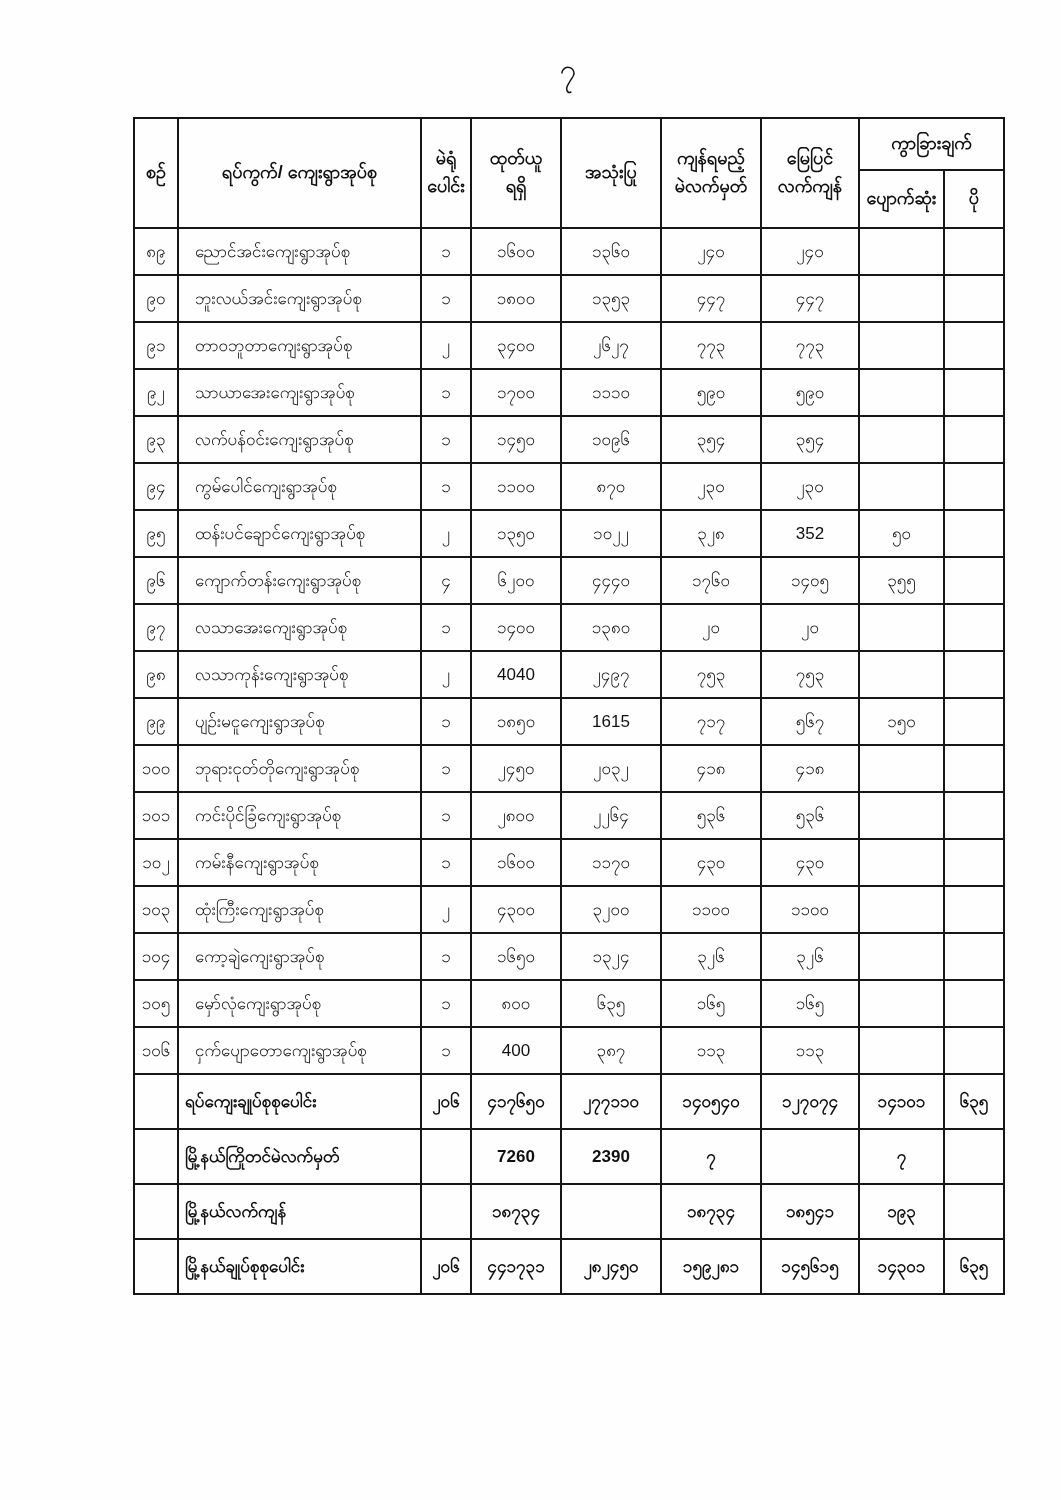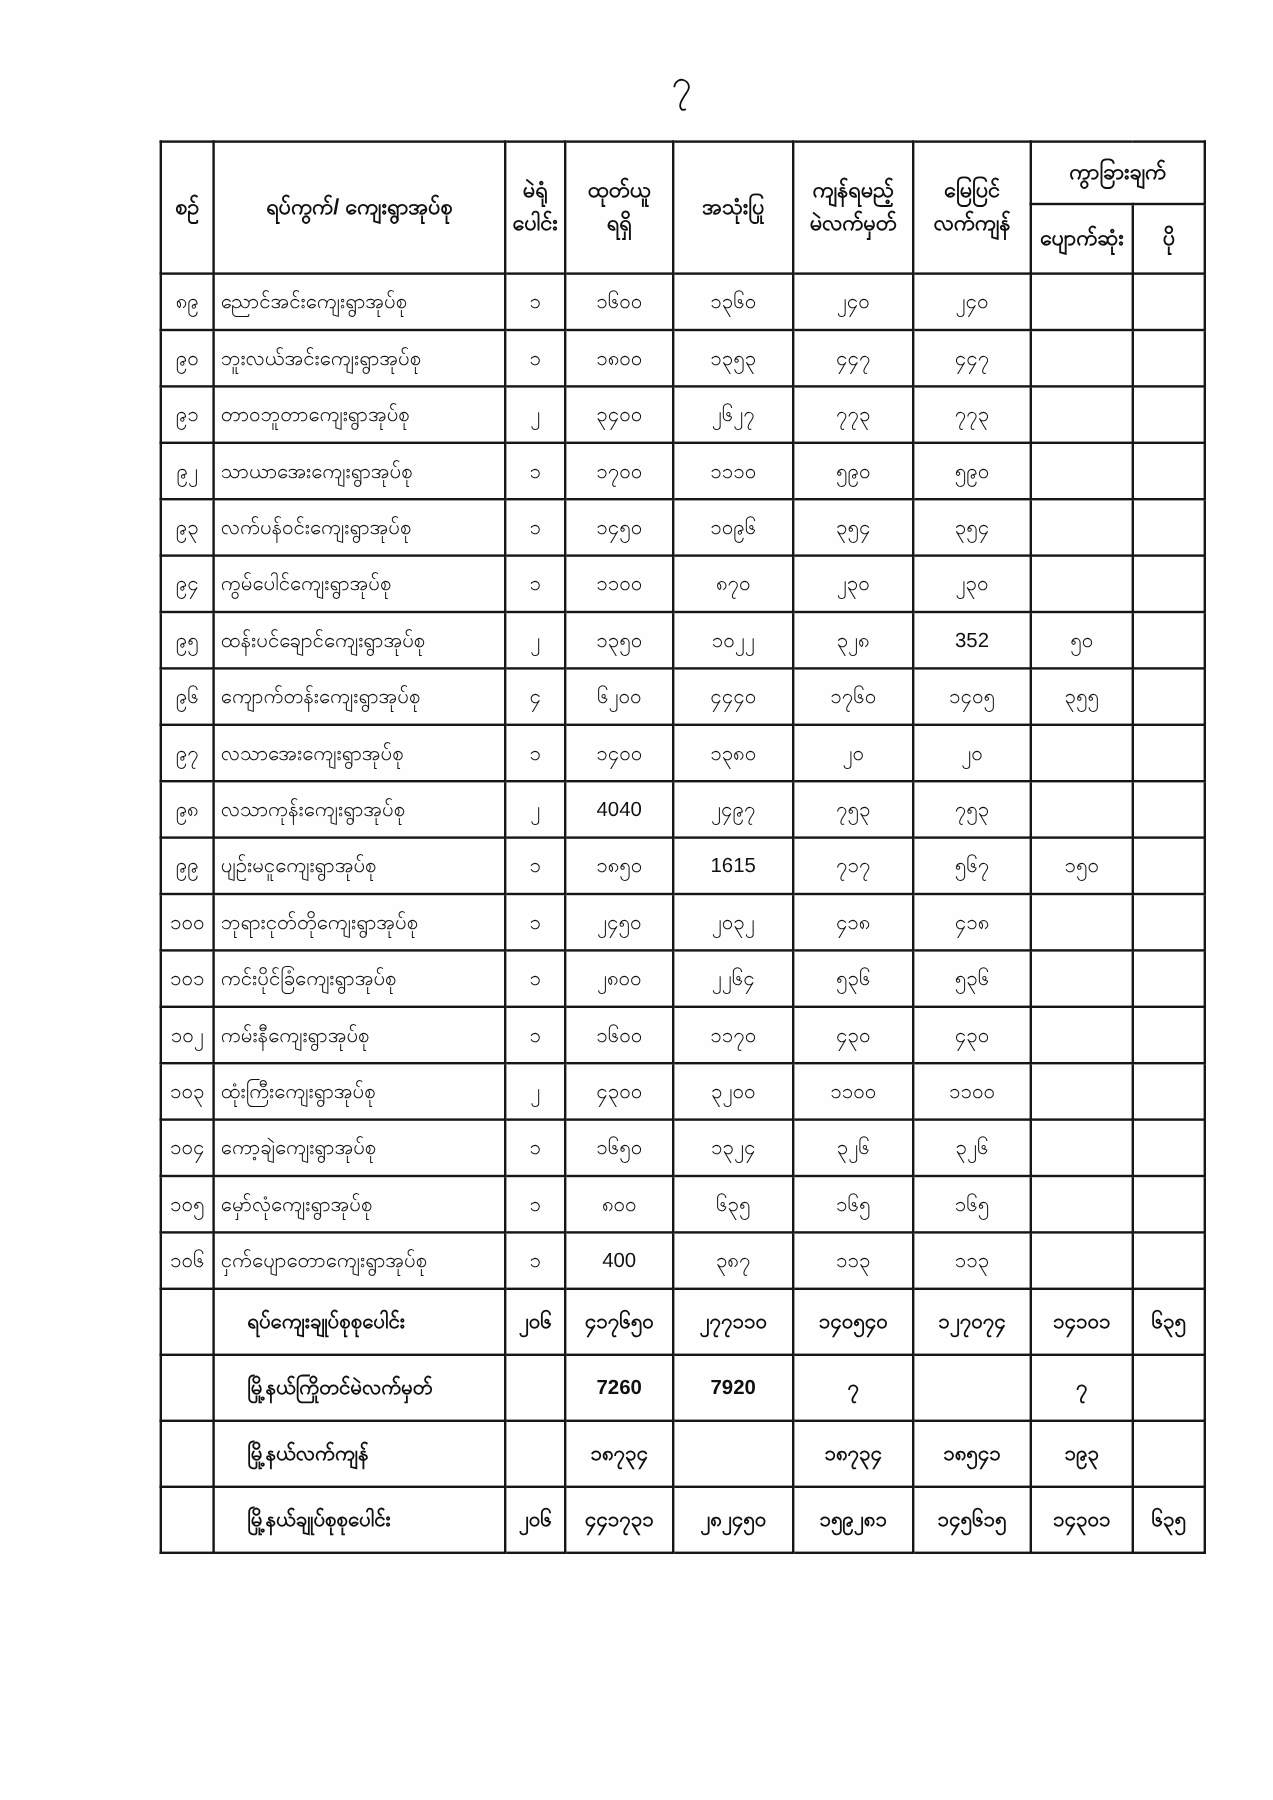--- a/index.html
+++ b/index.html
@@ -42,30 +42,30 @@
   thead tr.h2 th{height:50px;margin-top:40px;}
   td{
     font-size:17px;
     text-align:center;
     line-height:1.5;
     padding:2px 3px;
     height:41px;
   }
   td.c-name{
     text-align:left;
-    padding-left:5px;
+    padding-left:16px;
     padding-right:4px;
   }
   tr.summary td{
     font-weight:bold;
     height:49px;
   }
   td.c-label{
     text-align:left;
-    padding-left:27px;
+    padding-left:6px;
   }
 </style>
 </head>
 <body>
 
 <div class="page">
 
   <div class="page-number">၇</div>
 
   <table class="main">
@@ -308,21 +308,21 @@
           <td class="c-num">၁၄၀၅၄၀</td>
           <td class="c-num">၁၂၇၀၇၄</td>
           <td class="c-num">၁၄၁၀၁</td>
           <td class="c-num">၆၃၅</td>
         </tr>
         <tr class="summary">
           <td class="c-serial"></td>
           <td class="c-label">မြို့နယ်ကြိုတင်မဲလက်မှတ်</td>
           <td class="c-num"></td>
           <td class="c-num">7260</td>
-          <td class="c-num">7920</td>
+          <td class="c-num">2390</td>
           <td class="c-num">၇</td>
           <td class="c-num"></td>
           <td class="c-num">၇</td>
           <td class="c-num"></td>
         </tr>
         <tr class="summary">
           <td class="c-serial"></td>
           <td class="c-label">မြို့နယ်လက်ကျန်</td>
           <td class="c-num"></td>
           <td class="c-num">၁၈၇၃၄</td>

